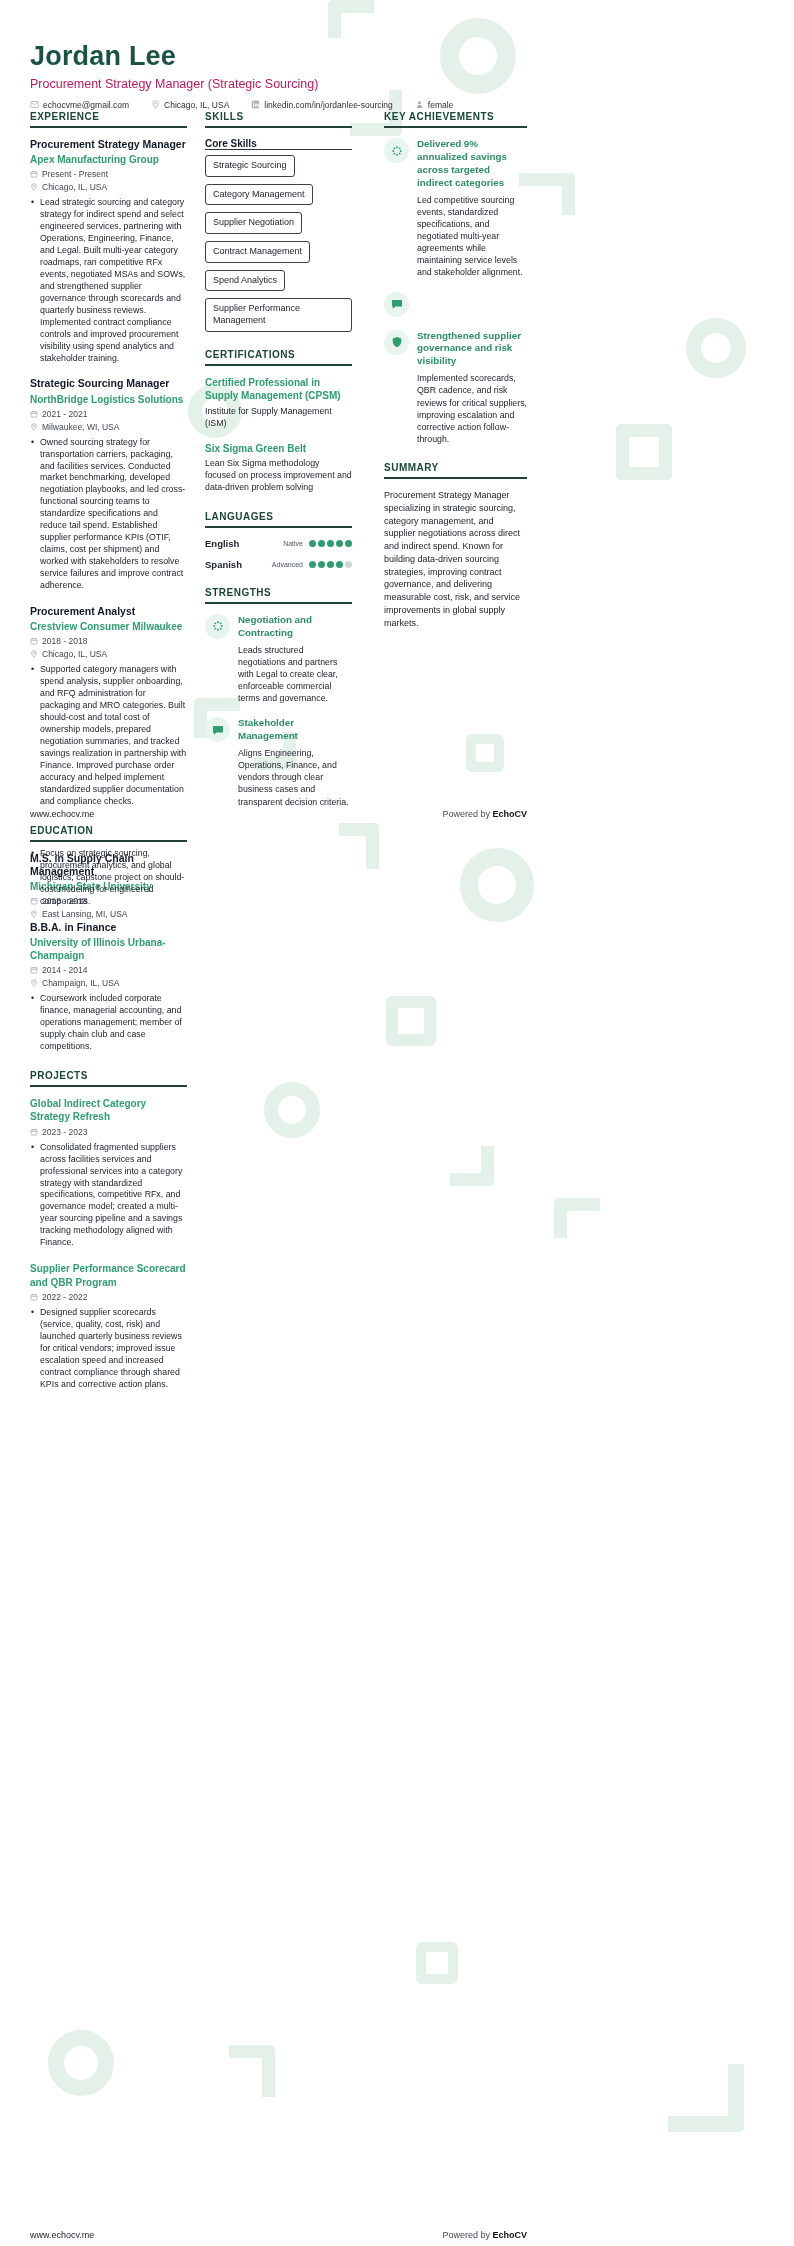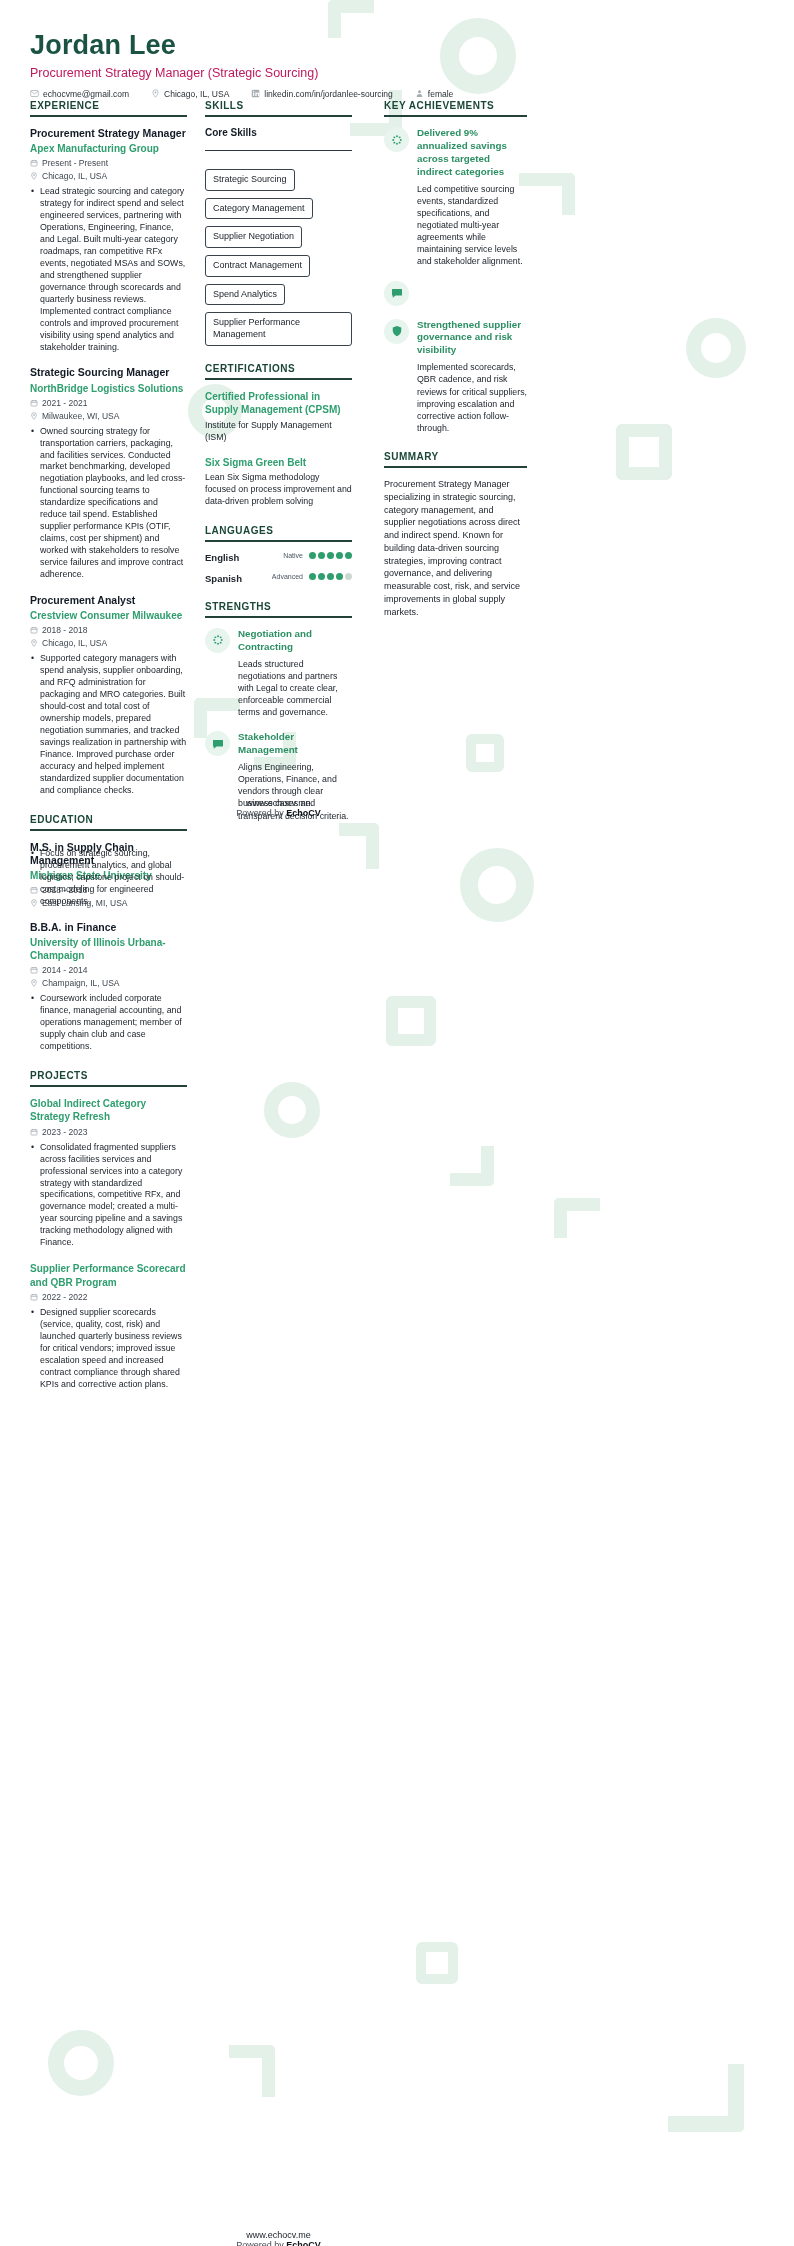--- a/index.html
+++ b/index.html
@@ -8,21 +8,21 @@
   .canvas { position:relative; width:794px; height:2246px; background:#fff; overflow:hidden; }
 
   
   .decor { position:absolute; pointer-events:none; }
   .d-ring { border:16px solid #e3f1e9; border-radius:50%; }
   .d-l  { border-left:13px solid #e3f1e9; border-top:13px solid #e3f1e9; border-top-left-radius:5px; }
   .d-sq { border:12px solid #e3f1e9; border-radius:6px; }
 
   
   .page { position:absolute; left:0; width:794px; }
-  .page1 { top:5px; height:812px; }
+  .page1 { top:16px; height:812px; }
   .page2 { top:812px; height:1434px; }
 
   
   .hdr { position:absolute; left:30px; top:26px; width:520px; }
   .name { font-size:27px; font-weight:700; color:#1a5342; letter-spacing:.2px; line-height:1.1; }
   .subtitle { margin-top:5px; font-size:12.5px; font-weight:500; color:#be185d; }
   .contacts { margin-top:9px; display:flex; align-items:center; gap:22px; font-size:8.5px; color:#2b3137; }
   .contact { display:flex; align-items:center; gap:4px; }
   .contact svg { width:9px; height:9px; color:#a6adb5; flex:none; }
 
@@ -41,52 +41,52 @@
   .job-title { font-size:10.5px; font-weight:700; color:#131c26; line-height:1.25; }
   .job-company { font-size:10px; font-weight:600; color:#2f9e6e; line-height:1.3; margin-top:2px; }
   .meta { display:flex; align-items:center; gap:4px; font-size:8.5px; color:#3f4750; margin-top:3px; }
   .meta svg { width:8px; height:8px; color:#98a1a9; flex:none; }
   .bullet-item { position:relative; padding-left:10px; font-size:8.8px; line-height:1.36; color:#20262e; margin-top:5px; }
   .bullet-item::before { content:"\2022"; position:absolute; left:1px; top:0; }
   .proj-title { font-size:10px; font-weight:600; color:#2f9e6e; line-height:1.35; }
 
   
   .skills-group { font-size:10px; font-weight:700; color:#131c26; border-bottom:1.5px solid #2b3a44;
-                  padding-bottom:12px; margin-bottom:18px; }
+                  padding-bottom:0; margin-bottom:5px; }
   .chip { width:fit-content; max-width:100%; border:1.1px solid #39434d; border-radius:3px;
           padding:4px 7px; font-size:9px; color:#20262e; line-height:1.3; margin-bottom:7px; }
 
   
   .cert { margin-bottom:12px; }
   .cert-name { font-size:10px; font-weight:600; color:#2f9e6e; line-height:1.35; }
   .cert-issuer { font-size:8.8px; color:#20262e; line-height:1.35; margin-top:3px; }
 
   
-  .lang-row { display:flex; align-items:flex-start; margin-bottom:10px; }
+  .lang-row { display:flex; align-items:center; margin-bottom:10px; }
   .lang-name { font-size:9.5px; font-weight:600; color:#20262e; }
   .lang-right { margin-left:auto; display:flex; align-items:center; gap:4px; }
   .lang-level { font-size:7px; color:#4a5560; }
   .dots { display:flex; align-items:center; }
   .dot { width:7px; height:7px; border-radius:50%; background:#ccd9d1; margin-left:2px; }
   .dot.filled { background:#2f9e6e; }
 
   
   .ach-item { display:flex; gap:8px; margin-bottom:13px; }
   .ach-icon { width:25px; height:25px; border-radius:50%; background:#e8f4ee; color:#2f9e6e;
               display:flex; align-items:center; justify-content:center; flex:none; }
   .ach-icon svg { width:12px; height:12px; }
   .ach-title { font-size:9.8px; font-weight:700; color:#2c8f63; line-height:1.32; }
   .ach-text { margin-top:4px; font-size:8.8px; line-height:1.38; color:#20262e; }
 
   
   .summary-text { font-size:9px; line-height:1.42; color:#20262e; }
 
   
   .pfoot { position:absolute; left:30px; width:497px; display:flex; justify-content:space-between;
-           align-items:center; font-size:9px; color:#20262e;flex-direction:column; }
+           align-items:center; font-size:9px; color:#20262e; }
   .pfoot1 { top:793px; }
   .pfoot2 { top:1418px; }
   .powered { color:#454c54; }
   .brand { font-weight:700; color:#10151b; }
 </style>
 </head>
 <body>
 
 <svg width="0" height="0" style="position:absolute" aria-hidden="true">
   <symbol id="i-mail" viewBox="0 0 24 24">

